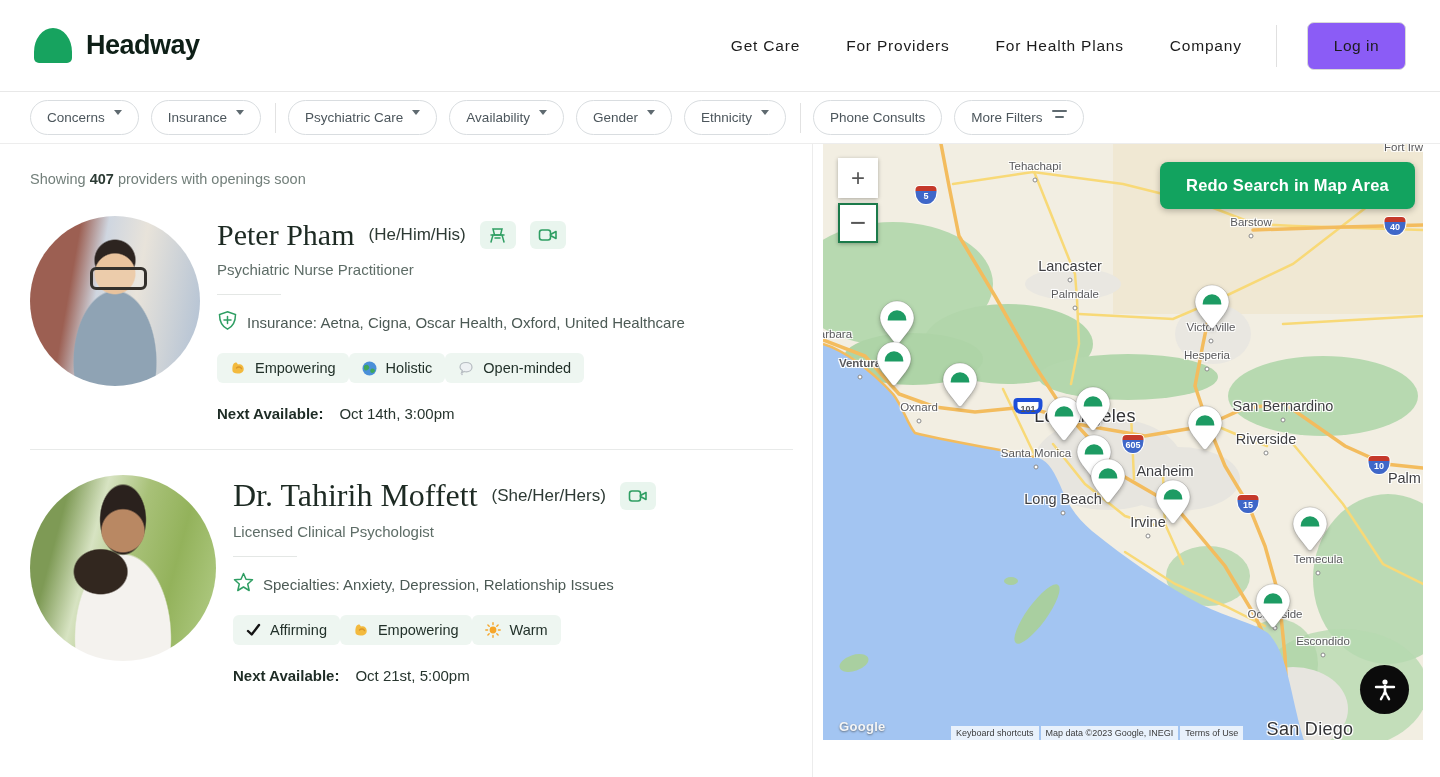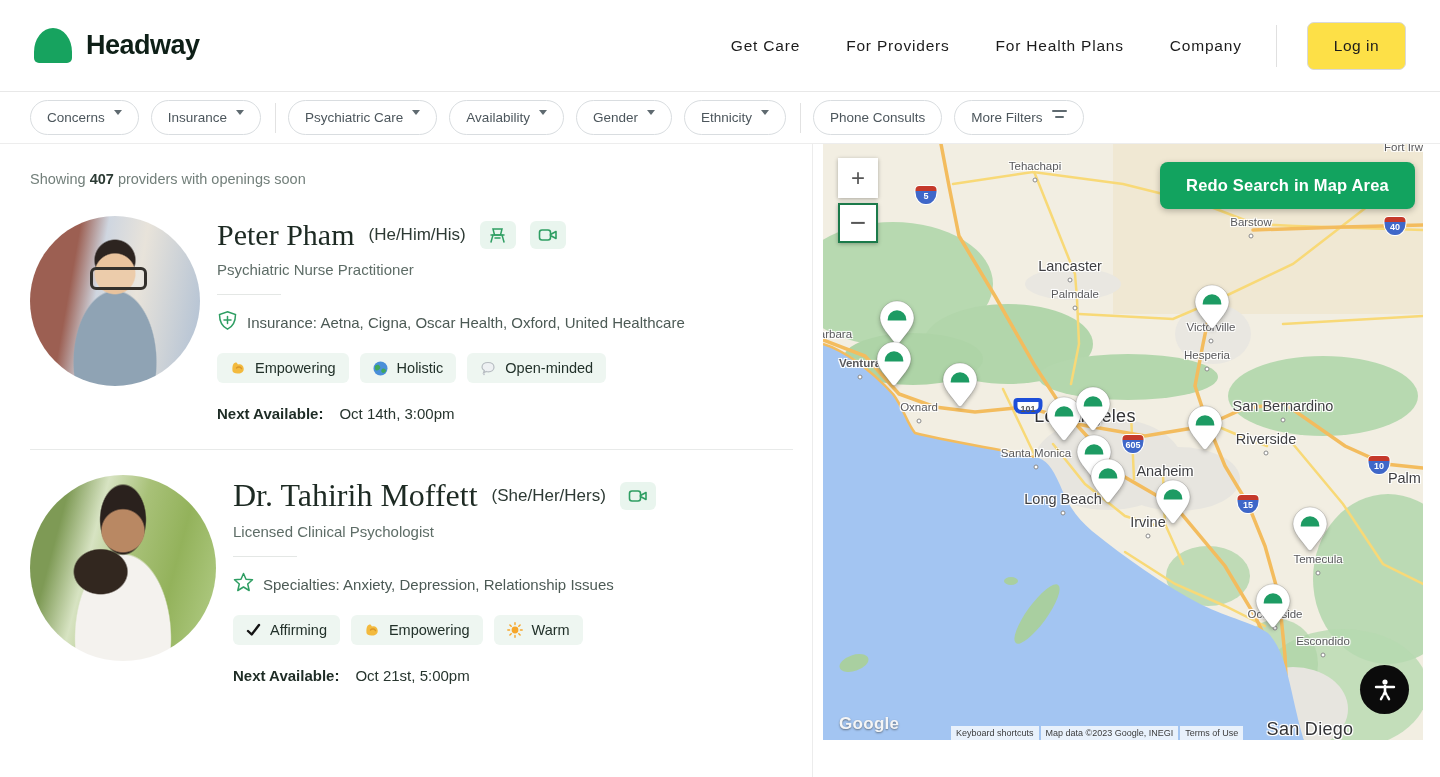--- a/index.html
+++ b/index.html
@@ -10,21 +10,21 @@
   .header { height:92px; display:flex; align-items:center; padding:0 34px;
     border-bottom:1px solid #e8e8e8; }
   .brand { display:flex; align-items:center; gap:14px; cursor:pointer; }
   .brand-arch { width:38px; height:35px; background:#17a35f;
     border-radius:19px 19px 5px 5px / 24px 24px 5px 5px; }
   .brand-name { font-size:27px; font-weight:700; letter-spacing:-0.5px; color:#0e1f17; }
   .nav { margin-left:auto; display:flex; align-items:center; }
   .nav-link { font-size:15.5px; letter-spacing:0.8px; color:#1c1c1c; margin-left:46px;
     cursor:pointer; white-space:nowrap; }
   .nav-divider { width:1px; height:42px; background:#e0e0e0; margin:0 30px 0 34px; }
-  .login-btn { font-size:15.5px; letter-spacing:0.5px; color:#1c1c1c; background:#fde047;
+  .login-btn { font-size:15.5px; letter-spacing:0.5px; color:#1c1c1c; background:#8b5cf6;
     border:1px solid #d9d9d9; border-radius:7px; padding:14px 26px; cursor:pointer; }
 
   
   .filterbar { height:52px; display:flex; align-items:center; padding:0 30px;
     border-bottom:1px solid #ededed; }
   .pill { display:flex; align-items:flex-start; gap:9px; border:1px solid #d9dde0;
     border-radius:999px; padding:9px 16px; font-size:13.5px; color:#4c565c;
     background:#fff; cursor:pointer; margin-right:12px; white-space:nowrap; }
   .caret { width:0; height:0; border-left:4.5px solid transparent;
     border-right:4.5px solid transparent; border-top:5.5px solid #5f6a70; }
@@ -62,21 +62,21 @@
   .card-info { margin-left:17px; padding-top:2px; }
   .name-row { display:flex; align-items:center; gap:14px; }
   .provider-name { font-family:"Liberation Serif", serif; font-size:30px; color:#1d2a23; }
   .pronouns { font-size:17px; color:#2d3a34; }
   .mode-chip { width:36px; height:28px; border-radius:6px; background:#e9f5ee;
     display:flex; align-items:center; justify-content:center; }
   .provider-title { margin-top:9px; font-size:15px; color:#5e6d67; }
   .mini-divider { width:64px; height:1px; background:#e4e7e5; margin:16px 0 15px; }
   .meta-row { display:flex; align-items:center; gap:9px; font-size:15px; color:#4c5a55;
     margin-top:7px; }
-  .badges { display:flex; gap:11px; margin-top:19px; }
+  .badges { display:flex; gap:0; margin-top:19px; }
   .badge { display:flex; align-items:center; gap:9px; background:#eef6f1; border-radius:6px;
     padding:7px 13px; font-size:14.5px; color:#22312a; }
   .badge .bicon { display:flex; }
   .next-row { display:flex; gap:16px; margin-top:22px; font-size:15px; }
   .next-label { font-weight:700; color:#1e2c25; }
   .next-value { color:#27352e; }
   .card-divider { height:1px; background:#e8eae9; margin:27px 0 0; }
 
   
   .map-col { width:600px; height:596px; position:relative; overflow:hidden;
@@ -103,21 +103,21 @@
     filter:drop-shadow(0 2px 2px rgba(0,0,0,.3)); cursor:pointer; }
   .zoom-ctl { position:absolute; left:15px; top:14px; z-index:9; }
   .zoom-btn { width:40px; height:40px; background:#fff; border:none; display:block;
     font-size:24px; color:#565656; cursor:pointer; box-shadow:0 1px 4px rgba(0,0,0,.3);
     line-height:38px; text-align:center; padding:0; font-family:"Liberation Sans",sans-serif; }
   .zoom-btn.minus { margin-top:5px; border:2px solid #1b7a4a; font-size:28px; line-height:34px; }
   .redo-btn { position:absolute; right:8px; top:18px; z-index:9; background:#12a35f;
     color:#fff; border:none; border-radius:8px; padding:14px 26px; font-size:16.5px;
     font-weight:700; letter-spacing:.2px; cursor:pointer; box-shadow:0 2px 6px rgba(0,0,0,.25);
     font-family:"Liberation Sans",sans-serif; }
-  .google-logo { position:absolute; left:16px; bottom:6px; font-size:17px; font-weight:700;
+  .google-logo { position:absolute; left:16px; bottom:6px; font-size:13px; font-weight:700;
     color:#f4f5f6; letter-spacing:.3px; text-shadow:0 1px 2px rgba(60,64,67,.65); }
   .attrib { position:absolute; bottom:0; left:128px; display:flex; }
   .attrib span { background:rgba(255,255,255,.75); font-size:9px; color:#3c3c3c;
     padding:2px 5px; white-space:nowrap; }
   .attrib span + span { margin-left:2px; }
   .a11y-btn { position:absolute; right:14px; bottom:26px; width:49px; height:49px;
     border-radius:50%; background:#0b0b0b; border:none; cursor:pointer; z-index:9;
     display:flex; align-items:center; justify-content:center; }
 </style>
 </head>

